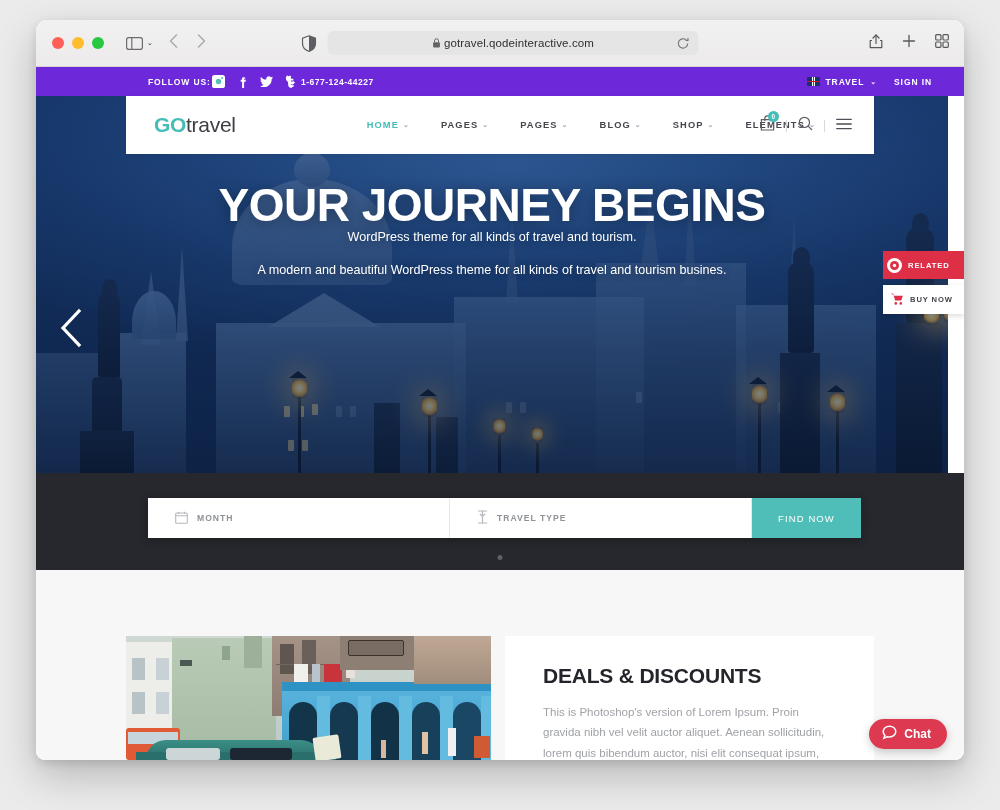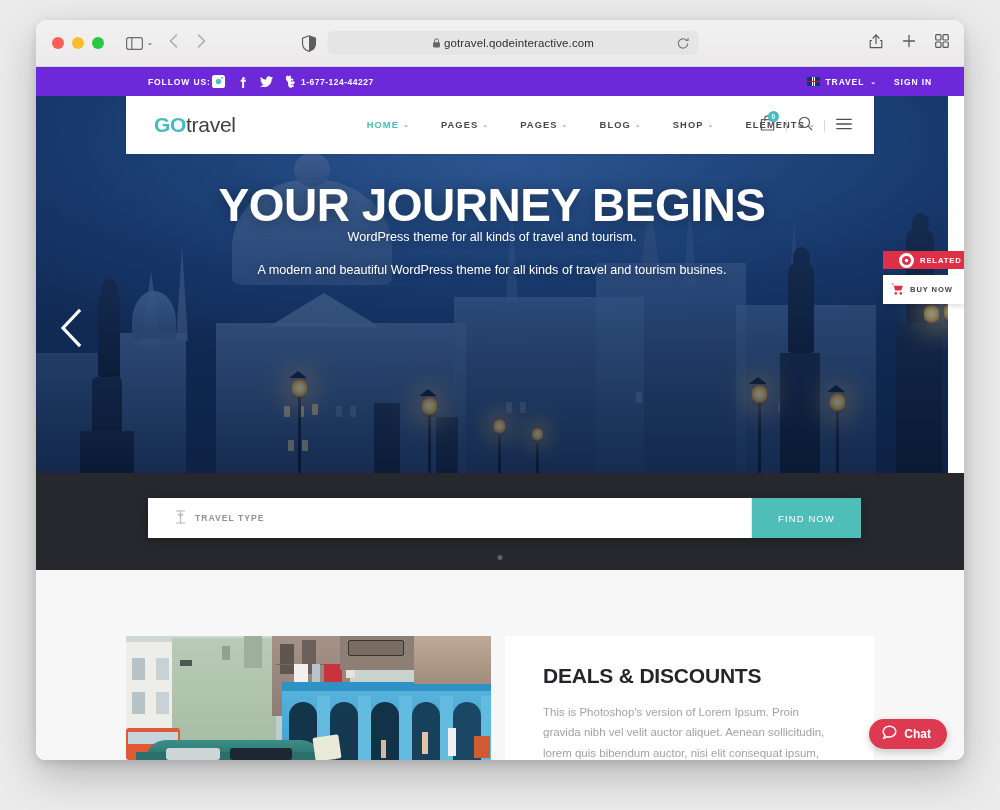--- a/index.html
+++ b/index.html
@@ -250,23 +250,23 @@
     position: absolute; left: 22px; top: 212px;
     z-index: 6; color: #fff;
   }
 
   
   #float-btns {
     position: absolute; right: 0; top: 184px; z-index: 60;
     width: 81px;
   }
   #btn-related {
-    height: 18px; background: #dd2f46; color: #fff;
+    height: 28px; background: #dd2f46; color: #fff;
     display: flex; align-items: center; gap: 6px;
-    padding-left: 16px;
+    padding-left: 4px;
     font-size: 7.6px; font-weight: 700; letter-spacing: .9px;
   }
   #btn-buynow {
     height: 29px; background: #fff; color: #43454b;
     display: flex; align-items: center; gap: 6px;
     padding-left: 8px;
     font-size: 7.6px; font-weight: 700; letter-spacing: .9px;
     box-shadow: 0 2px 5px rgba(0,0,0,.14);
     margin-top: 6px;
   }
@@ -645,20 +645,31 @@
           </svg>
         </span>
         <span>BUY NOW</span>
       </div>
     </div>
 
     <div id="dark-band">
       <div id="search-bar">
         <div class="sfield">
           <span>
+            <svg width="13" height="13" viewBox="0 0 13 13" fill="none" stroke="#b4b7bb" stroke-width="1.1">
+              <rect x="0.7" y="2" width="11.6" height="10.3" rx="1.1"></rect>
+              <line x1="0.7" y1="4.8" x2="12.3" y2="4.8"></line>
+              <line x1="3.5" y1="0.7" x2="3.5" y2="3"></line>
+                <line x1="9.5" y1="0.7" x2="9.5" y2="3"></line>
+            </svg>
+          </span>
+          <span>MONTH</span>
+        </div>
+        <div class="sfield">
+          <span>
             <svg width="11" height="14" viewBox="0 0 11 14" fill="none" stroke="#b4b7bb" stroke-width="1.2" stroke-linecap="round">
               <line x1="1.4" y1="1" x2="9.6" y2="1"></line>
               <line x1="1.4" y1="13" x2="9.6" y2="13"></line>
               <line x1="5.5" y1="1" x2="5.5" y2="13"></line>
               <path d="M3.2 4.2 L5.5 6.2 L7.8 4.2"></path>
             </svg>
           </span>
           <span>TRAVEL TYPE</span>
         </div>
         <div id="find-now">FIND NOW</div>

